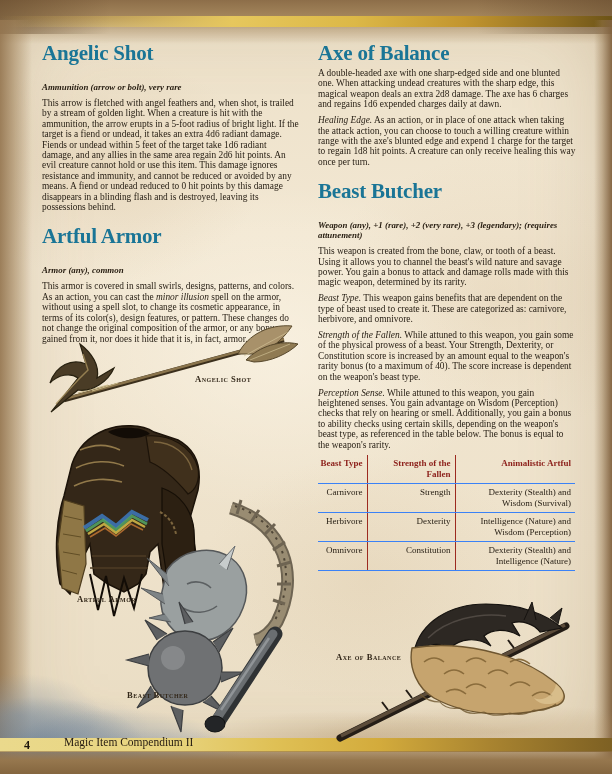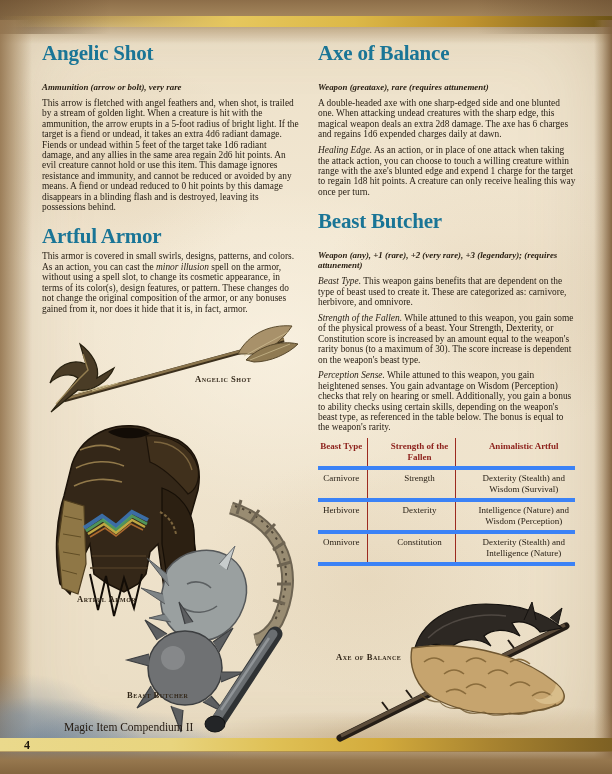--- a/index.html
+++ b/index.html
@@ -55,33 +55,33 @@
   h1.gap{margin-top:13px;}
   .subtitle{font-size:8.9px;line-height:10px;font-style:italic;font-weight:bold;
      color:#2a2014;margin:17px 0 6px;}
   p.body{font-size:9.4px;line-height:10.4px;color:#241c12;margin:0 0 5.5px;}
   p.body i.lead{font-weight:normal;}
 
   
   table.beast{border-collapse:collapse;table-layout:fixed;width:257px;margin-top:5px;}
   table.beast col.c1{width:49px;} table.beast col.c2{width:88px;} table.beast col.c3{width:120px;}
   table.beast th,table.beast td{
-    font-size:9px;line-height:10.5px;text-align:center;vertical-align:top;
-    padding:3px 4px 4px 4px;border-bottom:4px solid #3b82f6;}
+    font-size:9px;line-height:10.5px;text-align:right;vertical-align:top;
+    padding:3px 4px 4px 4px;border-bottom:1px solid #3b82f6;}
   table.beast th{color:#8c1f1a;font-weight:bold;padding-left:2px;}
   table.beast td{color:#241c12;padding-left:2px;}
   table.beast th+th,table.beast td+td{border-left:1px solid #9c2a20;padding-left:21px;}
 
   
   .caption{position:absolute;font-size:8.6px;letter-spacing:.5px;color:#33281a;
      font-variant:small-caps;font-weight:bold;}
 
   
   .footer-num{position:absolute;left:24px;top:738px;font-size:12px;font-weight:bold;color:#1d150c;}
-  .footer-title{position:absolute;left:64px;top:721px;font-size:11.5px;color:#241a10;}
+  .footer-title{position:absolute;left:64px;top:736px;font-size:11.5px;color:#241a10;}
 
   .art{position:absolute;}
 </style>
 </head>
 <body>
 
 <div class="page-texture"></div>
 <div class="edge-top"></div>
 <div class="edge-top-shade"></div>
 <div class="gold-top"></div>
@@ -93,36 +93,37 @@
 <div class="edge-bottom"></div>
 
 <div class="col col-left">
   <section>
     <h1>Angelic Shot</h1>
     <div class="subtitle">Ammunition (arrow or bolt), very rare</div>
     <p class="body">This arrow is fletched with angel feathers and, when shot, is trailed by a stream of golden light. When a creature is hit with the ammunition, the arrow erupts in a 5-foot radius of bright light. If the target is a fiend or undead, it takes an extra 4d6 radiant damage. Fiends or undead within 5 feet of the target take 1d6 radiant damage, and any allies in the same area regain 2d6 hit points. An evil creature cannot hold or use this item. This damage ignores resistance and immunity, and cannot be reduced or avoided by any means. A fiend or undead reduced to 0 hit points by this damage disappears in a blinding flash and is destroyed, leaving its possessions behind.</p>
   </section>
   <section>
     <h1 class="gap">Artful Armor</h1>
+    <div class="subtitle">Armor (any), common</div>
     <p class="body"><span>This armor is covered in small swirls, designs, patterns, and colors. As an action, you can cast the </span><i>minor illusion</i><span> spell on the armor, without using a spell slot, to change its cosmetic appearance, in terms of its color(s), design features, or pattern. These changes do not change the original composition of the armor, or any bonuses gained from it, nor does it hide that it is, in fact, armor.</span></p>
   </section>
 </div>
 
 <div class="col col-right">
   <section>
     <h1>Axe of Balance</h1>
-    <div class="subtitle">Weapon (greataxe), rare (requires attunement)</div>
     <p class="body">A double-headed axe with one sharp-edged side and one blunted one. When attacking undead creatures with the sharp edge, this magical weapon deals an extra 2d8 damage. The axe has 6 charges and regains 1d6 expended charges daily at dawn.</p>
     <p class="body"><i class="lead">Healing Edge.</i><span> As an action, or in place of one attack when taking the attack action, you can choose to touch a willing creature within range with the axe's blunted edge and expend 1 charge for the target to regain 1d8 hit points. A creature can only receive healing this way once per turn.</span></p>
   </section>
   <section>
     <h1 class="gap">Beast Butcher</h1>
     <div class="subtitle">Weapon (any), +1 (rare), +2 (very rare), +3 (legendary); (requires attunement)</div>
+    <p class="body">This weapon is created from the bone, claw, or tooth of a beast. Using it allows you to channel the beast's wild nature and savage power. You gain a bonus to attack and damage rolls made with this magic weapon, determined by its rarity.</p>
     <p class="body"><i class="lead">Beast Type.</i><span> This weapon gains benefits that are dependent on the type of beast used to create it. These are categorized as: carnivore, herbivore, and omnivore.</span></p>
-    <p class="body"><i class="lead">Strength of the Fallen.</i><span> While attuned to this weapon, you gain some of the physical prowess of a beast. Your Strength, Dexterity, or Constitution score is increased by an amount equal to the weapon's rarity bonus (to a maximum of 30). The score increase is dependent on the weapon's beast type.</span></p>
+    <p class="body"><i class="lead">Strength of the Fallen.</i><span> While attuned to this weapon, you gain some of the physical prowess of a beast. Your Strength, Dexterity, or Constitution score is increased by an amount equal to the weapon's rarity bonus (to a maximum of 40). The score increase is dependent on the weapon's beast type.</span></p>
     <p class="body"><i class="lead">Perception Sense.</i><span> While attuned to this weapon, you gain heightened senses. You gain advantage on Wisdom (Perception) checks that rely on hearing or smell. Additionally, you gain a bonus to ability checks using certain skills, depending on the weapon's beast type, as referenced in the table below. The bonus is equal to the weapon's rarity.</span></p>
 
     <table class="beast">
       <colgroup>
           <col class="c1">
           <col class="c2">
           <col class="c3">
         </colgroup>
       <tbody>
           <tr>

